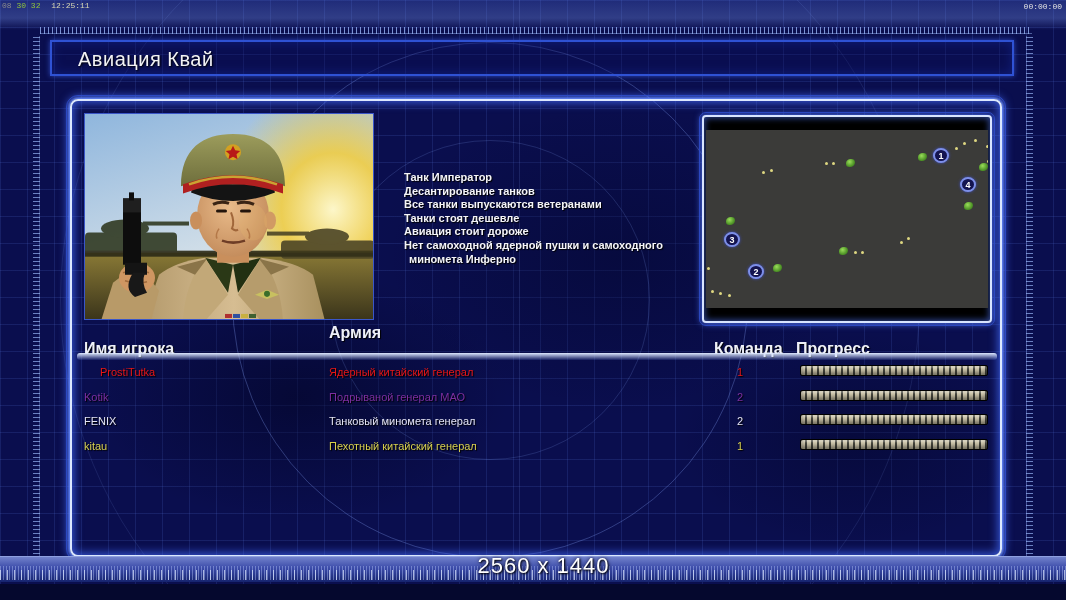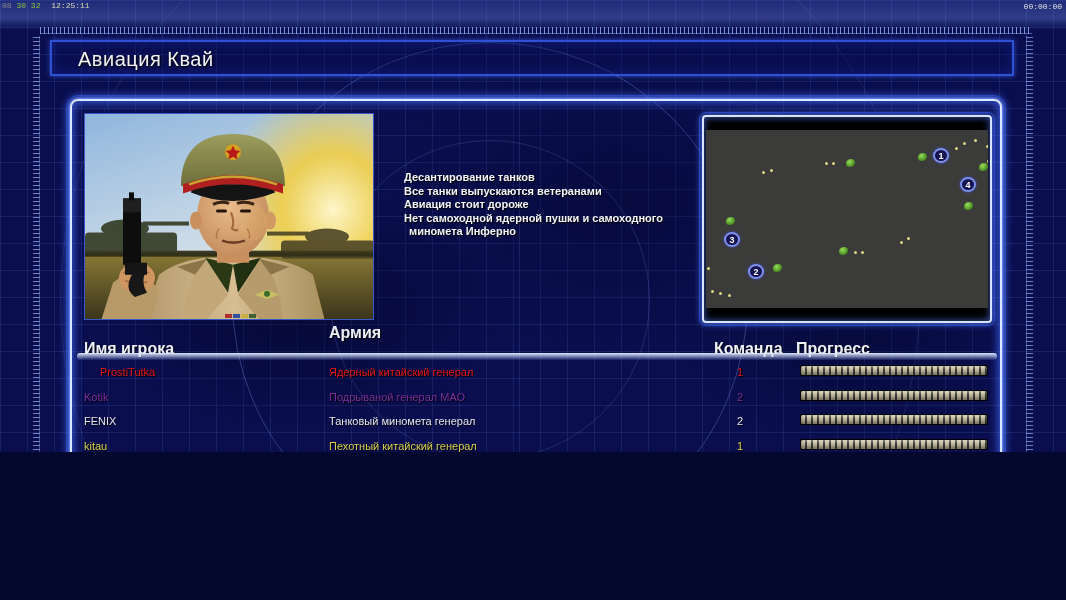--- a/index.html
+++ b/index.html
@@ -1,18 +1,18 @@
 <!DOCTYPE html>
 <html><head>
 <meta charset="utf-8">
 <style>
   * { margin:0; padding:0; box-sizing:border-box; }
   html,body { width:1066px; height:600px; background:#05082e; }
   body { font-family:"Liberation Sans", sans-serif; overflow:hidden; }
-  .screen { position:relative; width:1066px; height:452px; background:#0a0e4e; overflow:hidden;padding-left:28px; }
+  .screen { position:relative; width:1066px; height:584px; background:#0a0e4e; overflow:hidden;padding-left:28px; }
 
   
   .bg-grid { position:absolute; inset:0;
     background-image:
       linear-gradient(rgba(95,125,235,0.16) 1px, transparent 1px),
       linear-gradient(90deg, rgba(95,125,235,0.16) 1px, transparent 1px);
     background-size:27px 27px; }
   .bg-shade { position:absolute; inset:0;
     background:
       linear-gradient(180deg, rgba(80,110,220,0.30) 0px, rgba(120,150,240,0.35) 18px, rgba(20,30,110,0.0) 30px),
@@ -217,22 +217,24 @@
       <path d="M40,166 q12,4 22,1" stroke="#a06a3c" stroke-width="1.5" fill="none"></path>
       <rect x="38" y="84" width="18" height="66" fill="#0d0d0d"></rect>
       <rect x="38" y="84" width="18" height="14" fill="#1f1f1f"></rect>
       <rect x="44" y="78" width="5" height="8" fill="#0d0d0d"></rect>
       <rect x="40" y="148" width="22" height="12" fill="#141414"></rect>
       <path d="M48,158 q-10,16 2,24 l12,-4 q-6,-10 -2,-20 Z" fill="#181818"></path>
     </svg>
   </div>
 
   <div class="abilities">
+    <div class="ability-line">Танк Император</div>
     <div class="ability-line">Десантирование танков</div>
     <div class="ability-line">Все танки выпускаются ветеранами</div>
+    <div class="ability-line">Танки стоят дешевле</div>
     <div class="ability-line">Авиация стоит дороже</div>
     <div class="ability-line">Нет самоходной ядерной пушки и самоходного</div>
     <div class="ability-line indent">миномета Инферно</div>
   </div>
 
   <div class="minimap-frame">
     <div class="minimap-area">
         <div class="mm-tree" style="left: 212px; top: 23px;"></div>
         <div class="mm-tree" style="left: 140px; top: 29px;"></div>
         <div class="mm-tree" style="left: 273px; top: 33px;"></div>

